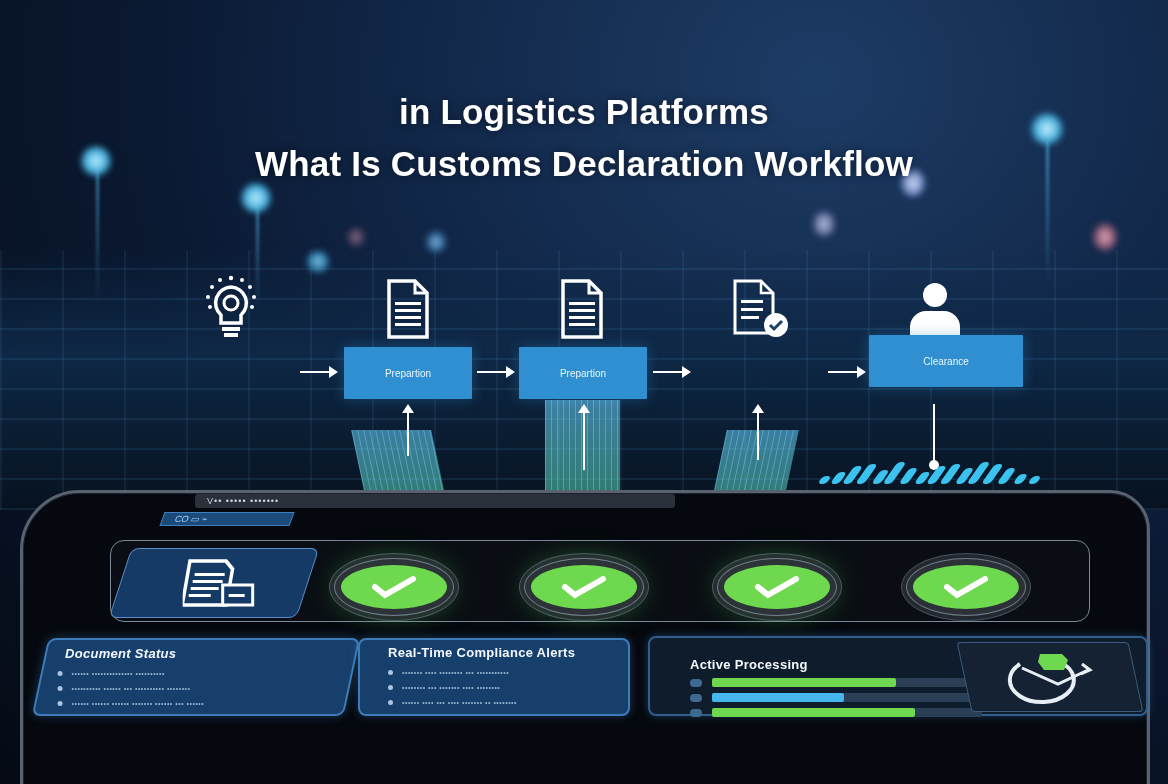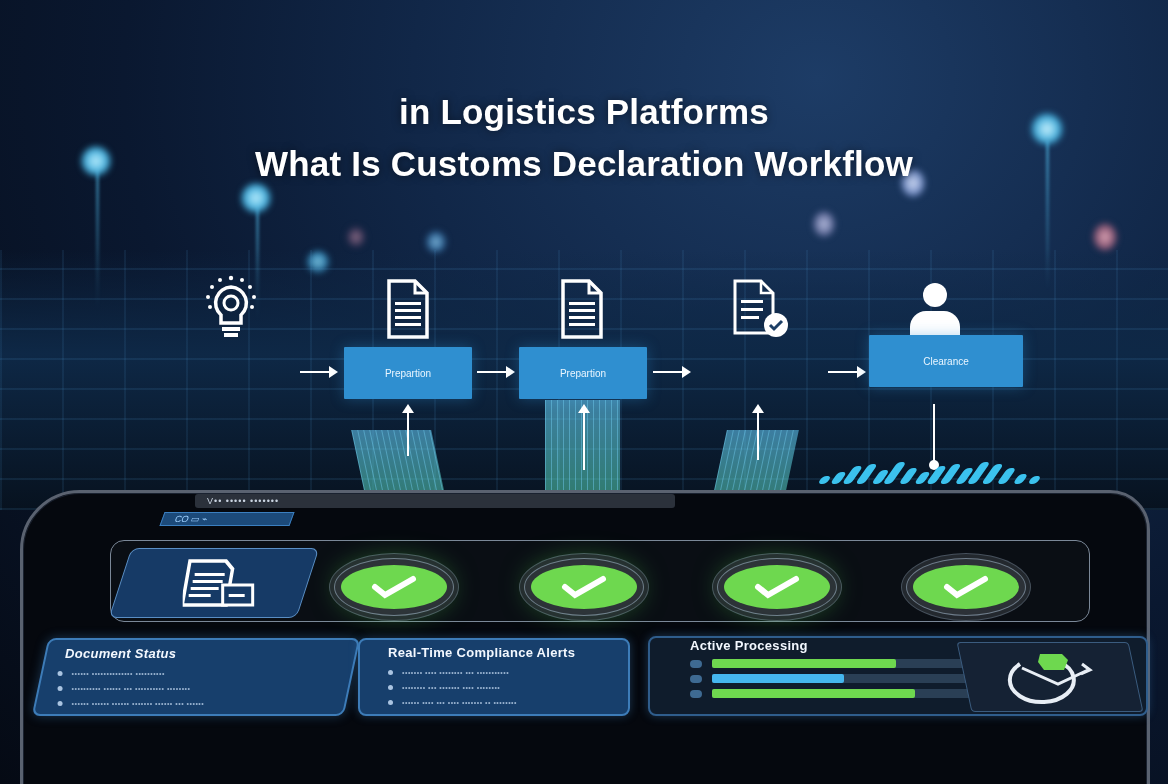--- a/index.html
+++ b/index.html
@@ -112,21 +112,21 @@
   .panel h3 { font-size: 13px; font-weight: 700; color: #f3f8ff; letter-spacing: 0.3px; }
   .panel ul { list-style: none; margin-top: 8px; }
   .panel li {
     position: relative; font-size: 7px; color: #b8cfe8; padding-left: 14px; margin-bottom: 6px; line-height: 9px;
     letter-spacing: 0.5px; opacity: 0.8;
   }
   .panel li::before { content: ""; position: absolute; left: 0; top: 2px; width: 5px; height: 5px; border-radius: 50%; background: #cfe6ff; }
   .p1 { left: 40px; top: 638px; width: 312px; height: 78px; transform: skewX(-12deg); padding: 6px 18px; }
   .p1 > * { transform: skewX(12deg); }
   .p2 { left: 358px; top: 638px; width: 272px; height: 78px; padding: 5px 28px; }
-  .p3 { left: 648px; top: 636px; width: 500px; height: 80px; background: #0f1c2c; border-color: #2f5d8c; padding: 0 40px; border-radius: 8px 8px 8px 8px; }
+  .p3 { left: 648px; top: 636px; width: 500px; height: 80px; background: #0f1c2c; border-color: #2f5d8c; padding: 19px 40px; border-radius: 8px 8px 8px 8px; }
   .bar-row { display: flex; align-items: center; gap: 10px; margin-top: 6px; }
   .bar-ic { width: 12px; height: 8px; border-radius: 4px; background: #3e6a92; }
   .bar { position: relative; height: 9px; width: 270px; background: #2a3f55; border-radius: 2px; }
   .bar i { position: absolute; left: 0; top: 0; bottom: 0; border-radius: 2px; }
   .clock-box {
     position: absolute; left: 964px; top: 642px; width: 172px; height: 70px;
     border: 1px solid #3b5c7f; border-radius: 4px; background: #152234; transform: skewX(12deg);
   }
 </style>
 </head>

